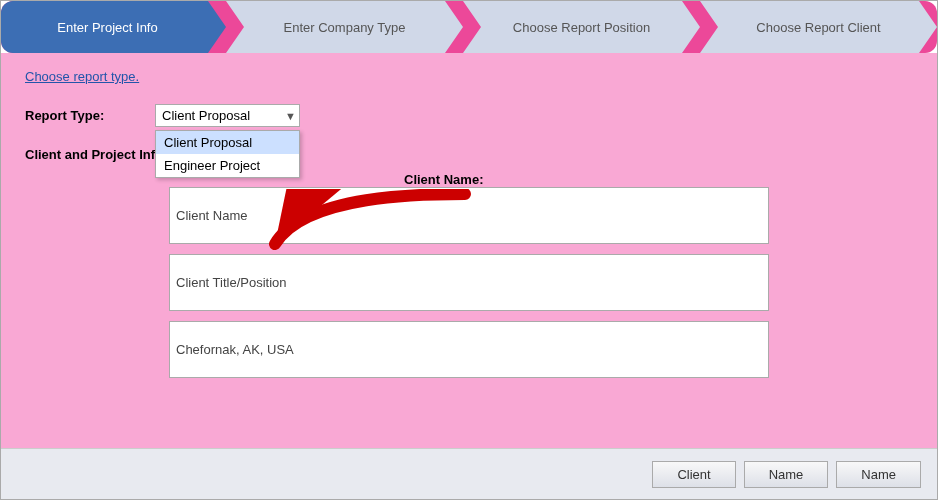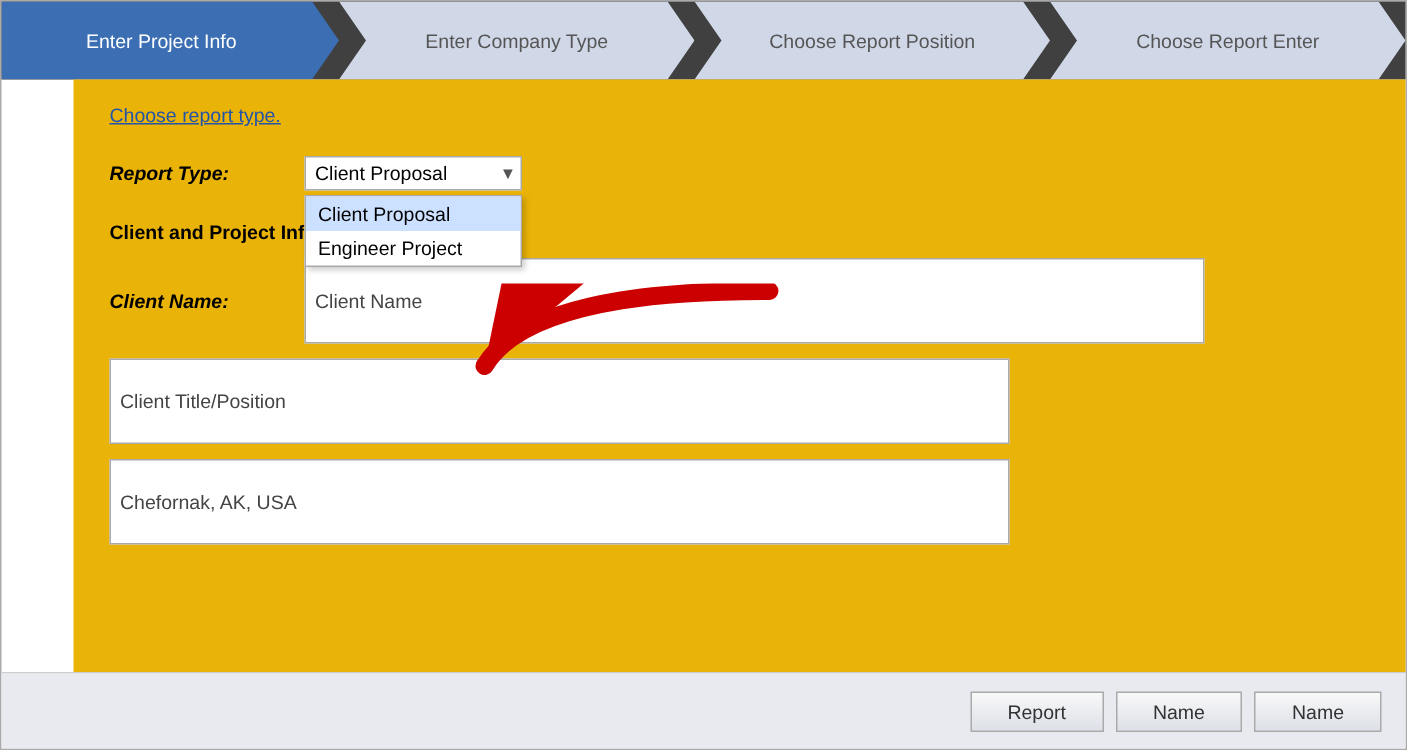--- a/index.html
+++ b/index.html
@@ -18,22 +18,23 @@
       background: #fff;
       border: 1px solid #aaa;
       display: flex;
       flex-direction: column;
     }
 
     
     .step-bar {
       display: flex;
       height: 52px;
-      background: #404040;
+      background: #ec4899;
       overflow: hidden;
+      border-radius: 12px;
     }
 
     .step-item {
       display: flex;
       align-items: center;
       justify-content: center;
       position: relative;
       flex: 1;
       font-size: 13px;
       font-weight: 500;
@@ -51,23 +52,22 @@
 
     .step-item.active {
       background: #3c6eb4;
       color: #fff;
     }
 
     
     .content-area {
       flex: 1;
       padding: 16px 24px;
-      background: #eab308;
-      position: relative;
-      margin-left: 48px;
+      background: #f9a8d4;
+      position: relative;
     }
 
     .choose-label {
       color: #2255aa;
       font-size: 13px;
       margin-bottom: 20px;
       text-decoration: underline;
       cursor: pointer;
     }
 
@@ -81,21 +81,20 @@
       align-items: flex-start;
       margin-bottom: 10px;
       position: relative;
     }
 
     .field-label {
       font-weight: bold;
       font-size: 13px;
       width: 130px;
       padding-top: 4px;
-      font-style: italic;
     }
 
     .select-wrapper {
       position: relative;
       display: inline-block;
     }
 
     .report-type-select {
       appearance: none;
       -webkit-appearance: none;
@@ -155,20 +154,21 @@
       font-size: 13px;
       margin-top: 20px;
       margin-bottom: 10px;
     }
 
     
     .form-row {
       display: flex;
       align-items: center;
       margin-bottom: 10px;
+      flex-direction: column;
     }
 
     .form-row .field-label {
       width: 130px;
       padding-top: 0;
     }
 
     .form-input {
       border: 1px solid #aaa;
       padding: 20px 6px;
@@ -215,21 +215,21 @@
     <div class="step-item active">
       <span>Enter Project Info</span>
     </div>
     <div class="step-item">
       <span>Enter Company Type</span>
     </div>
     <div class="step-item">
       <span>Choose Report Position</span>
     </div>
     <div class="step-item">
-      <span>Choose Report Enter</span>
+      <span>Choose Report Client</span>
     </div>
   </div>
 
   <div class="content-area">
 
     <div class="choose-label">
       <span>Choose report type.</span>
     </div>
 
     <div class="report-type-row">
@@ -281,18 +281,18 @@
 
     <div class="form-row">
       <input class="form-input" type="text" value="Chefornak, AK, USA" style="">
     </div>
 
   </div>
 
   <div class="bottom-divider"></div>
 
   <div class="footer">
-    <button class="btn">Report</button>
+    <button class="btn">Client</button>
     <button class="btn">Name</button>
     <button class="btn">Name</button>
   </div>
 
 </div>
 
 </body></html>

